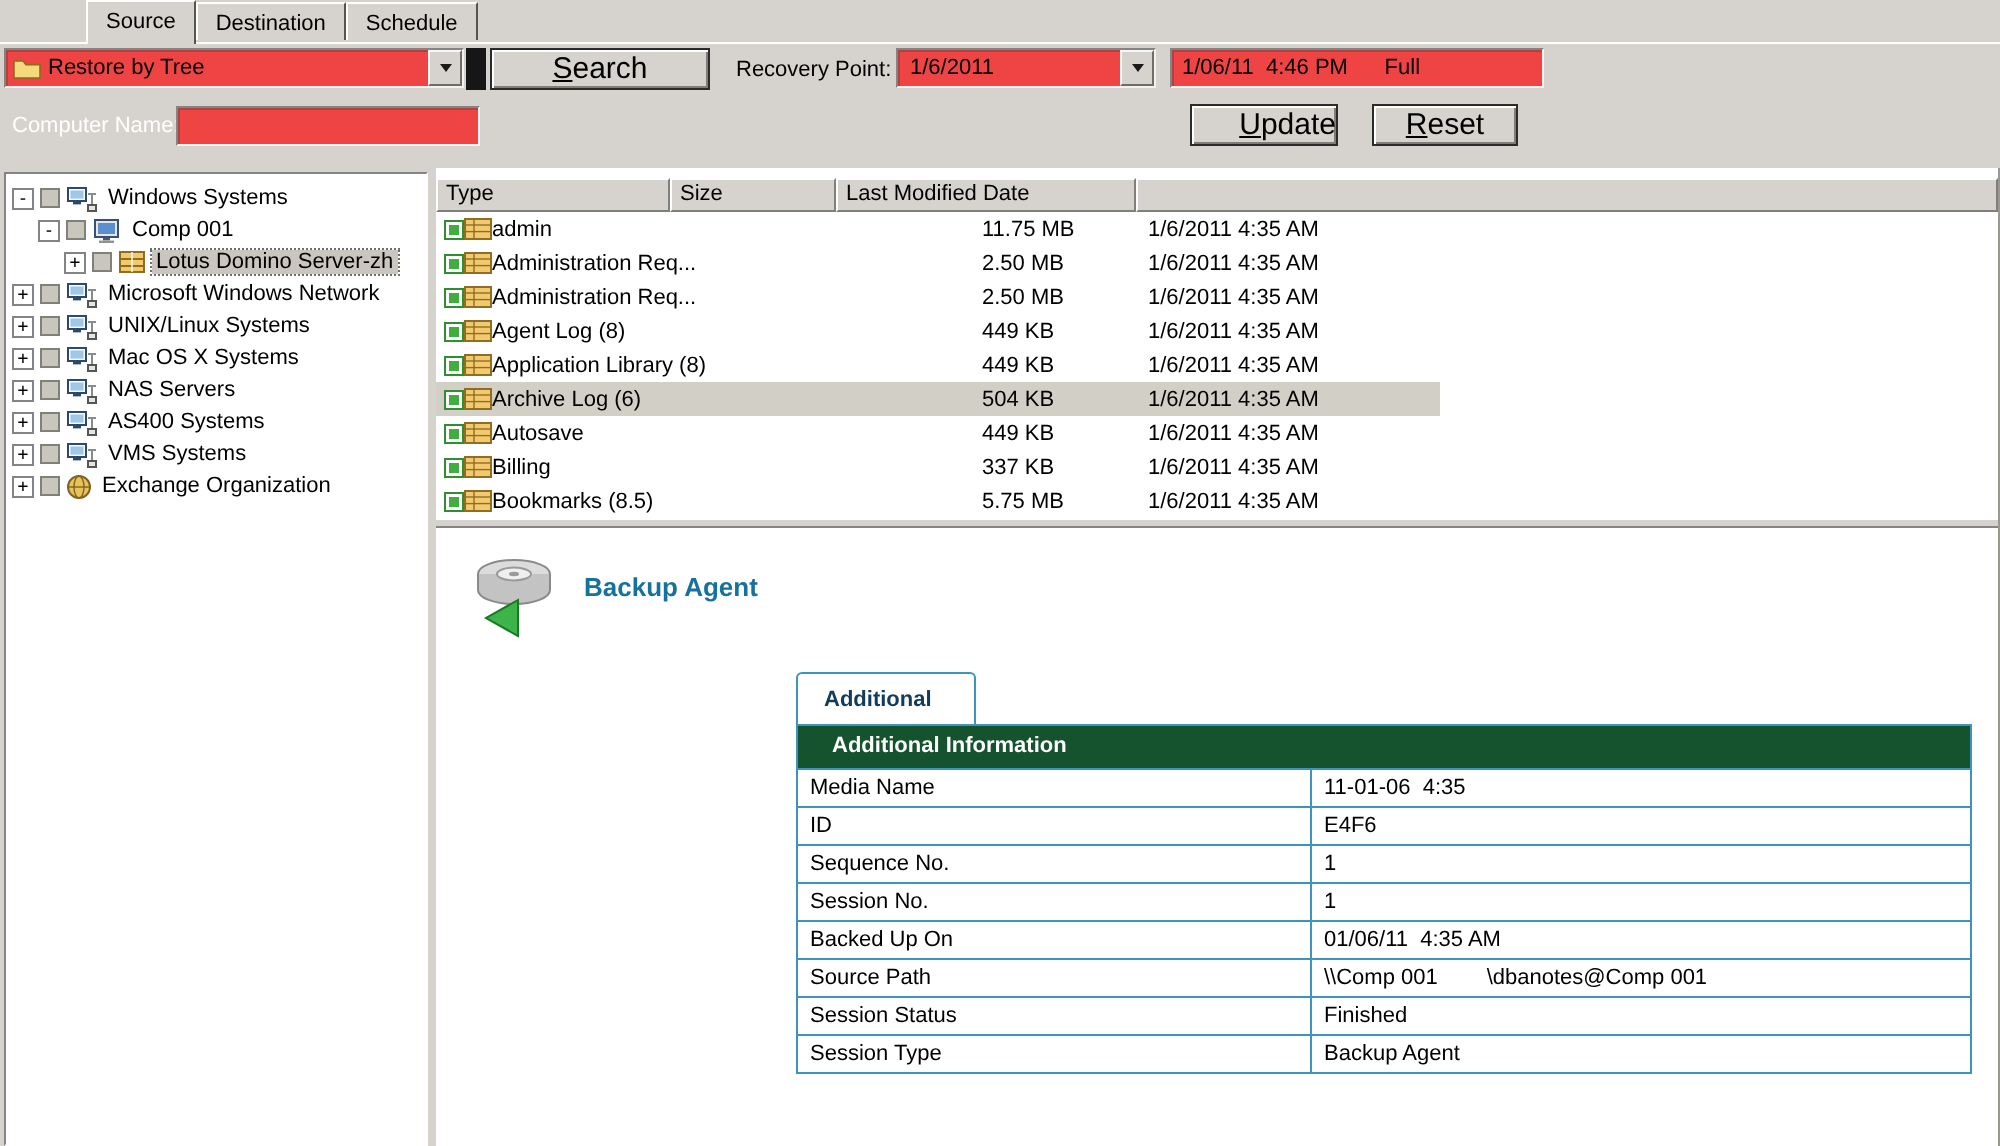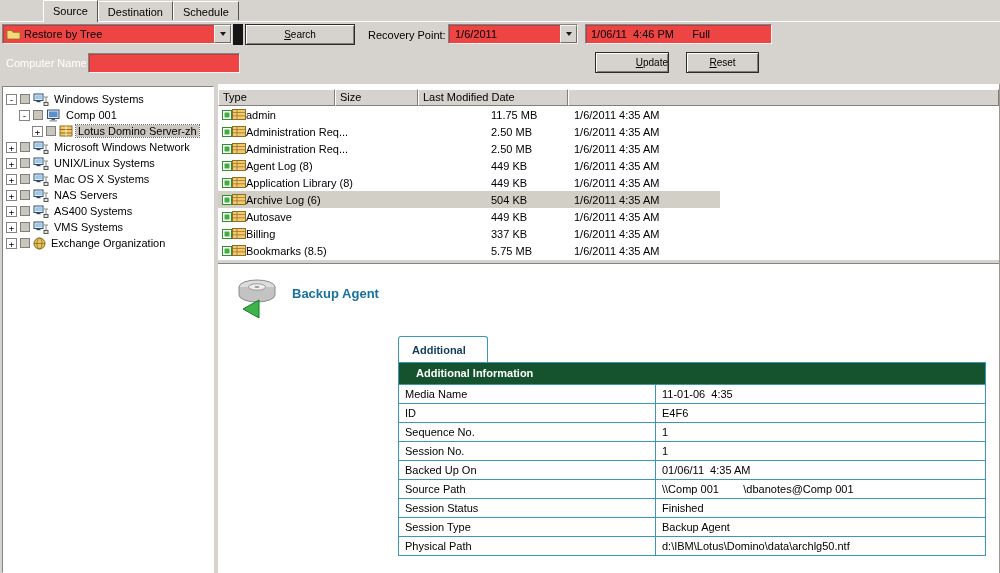--- a/index.html
+++ b/index.html
@@ -11,21 +11,21 @@
   .tab { height:19px; padding:4px 9px 0; background:#d6d3ce; border-top:1px solid #fff; border-left:1px solid #fff; border-right:1px solid #55544f; white-space:nowrap; }
   .tab.active { height:22px; margin-bottom:-1px; z-index:3; }
   .panel-top { position:absolute; left:0; top:21px; right:0; height:1px; background:#fff; }
 
   
   .sunken { background:#ef4444; border:1px solid; border-color:#848484 #f4f2ee #f4f2ee #848484; box-shadow:inset 1px 1px 0 rgba(64,64,64,.35); }
   .combo { position:absolute; display:flex; align-items:center; padding-left:3px; }
   .combo-text { padding-left:3px; white-space:nowrap; overflow:hidden; }
   .combo-arrow { margin-left:auto; width:17px; align-self:stretch; background:#d6d3ce; border:1px solid; border-color:#f8f6f2 #6e6d68 #6e6d68 #f8f6f2; display:flex; align-items:center; justify-content:center; flex:none; }
   .tri { width:0; height:0; border-left:3.5px solid transparent; border-right:3.5px solid transparent; border-top:4px solid #1a1a1a; }
-  .btn { position:absolute; font-size:10px; background:#d6d3ce; border:1px solid #2b2b2b; box-shadow:inset 1px 1px 0 #ffffff, inset -1px -1px 0 #7e7d78; cursor:default; color:#000; }
+  .btn { position:absolute; font-size:15px; background:#d6d3ce; border:1px solid #2b2b2b; box-shadow:inset 1px 1px 0 #ffffff, inset -1px -1px 0 #7e7d78; cursor:default; color:#000; }
   .btn.u-first::first-letter { text-decoration:underline; }
   .lbl { position:absolute; white-space:nowrap; }
   .icon { display:inline-flex; flex:none; align-items:center; }
 
   
   .combo-restore  { left:2px;  top:24px; width:230px; height:20px; }
   .toolbar-divider{ position:absolute; left:233px; top:24px; width:10px; height:21px; background:#161616; }
   .btn-search     { left:245px; top:24px; width:110px; height:21px; }
   .recovery-lbl   { left:368px; top:29px; }
   .combo-recovery { left:448px; top:24px; width:130px; height:20px; }
@@ -503,22 +503,18 @@
                 <div class="dt-value">\\Comp 001        \dbanotes@Comp 001</div>
               </div>
               <div class="dt-row">
                 <div class="dt-label">Session Status</div>
                 <div class="dt-value">Finished</div>
               </div>
               <div class="dt-row">
                 <div class="dt-label">Session Type</div>
                 <div class="dt-value">Backup Agent</div>
               </div>
-              <div class="dt-row">
-                <div class="dt-label">Physical Path</div>
-                <div class="dt-value">d:\IBM\Lotus\Domino\data\archlg50.ntf</div>
-              </div>
             </div>
         </div>
       </div>
     </div>
   </div>
 </div>
 
 </body></html>

